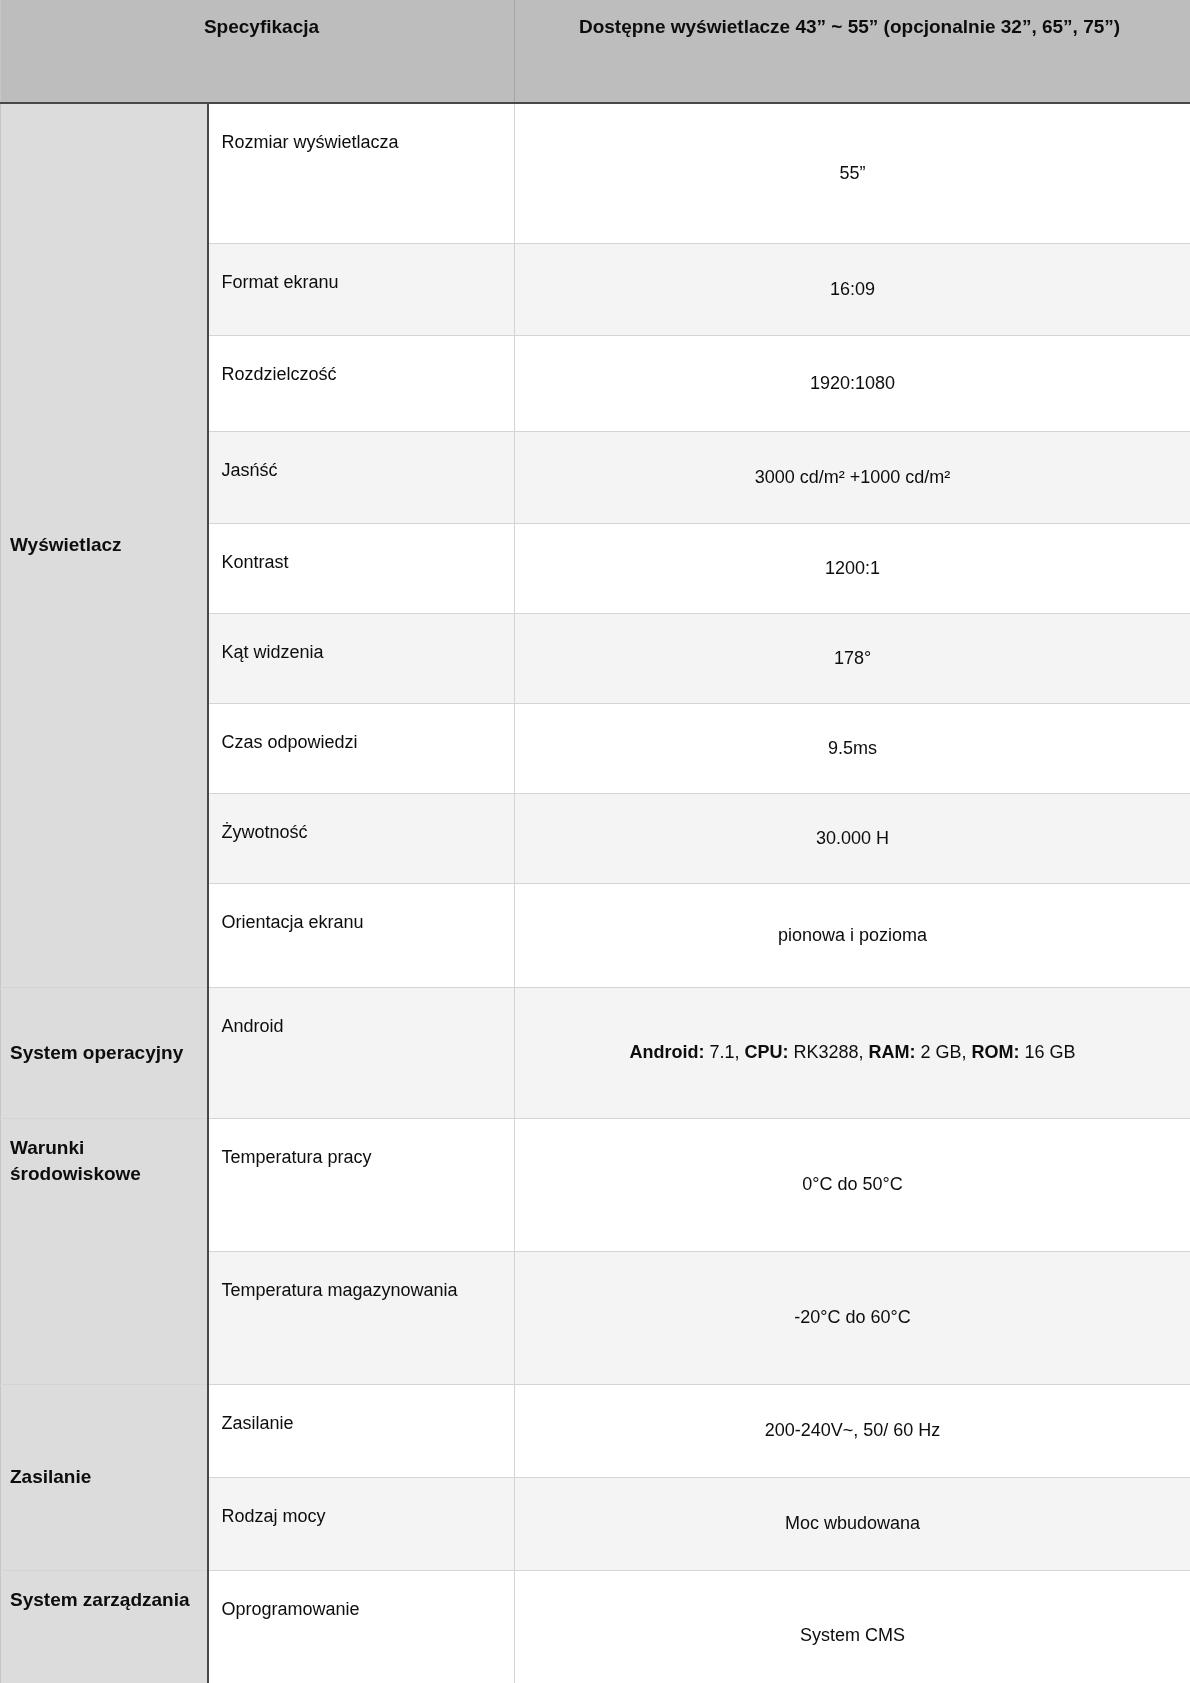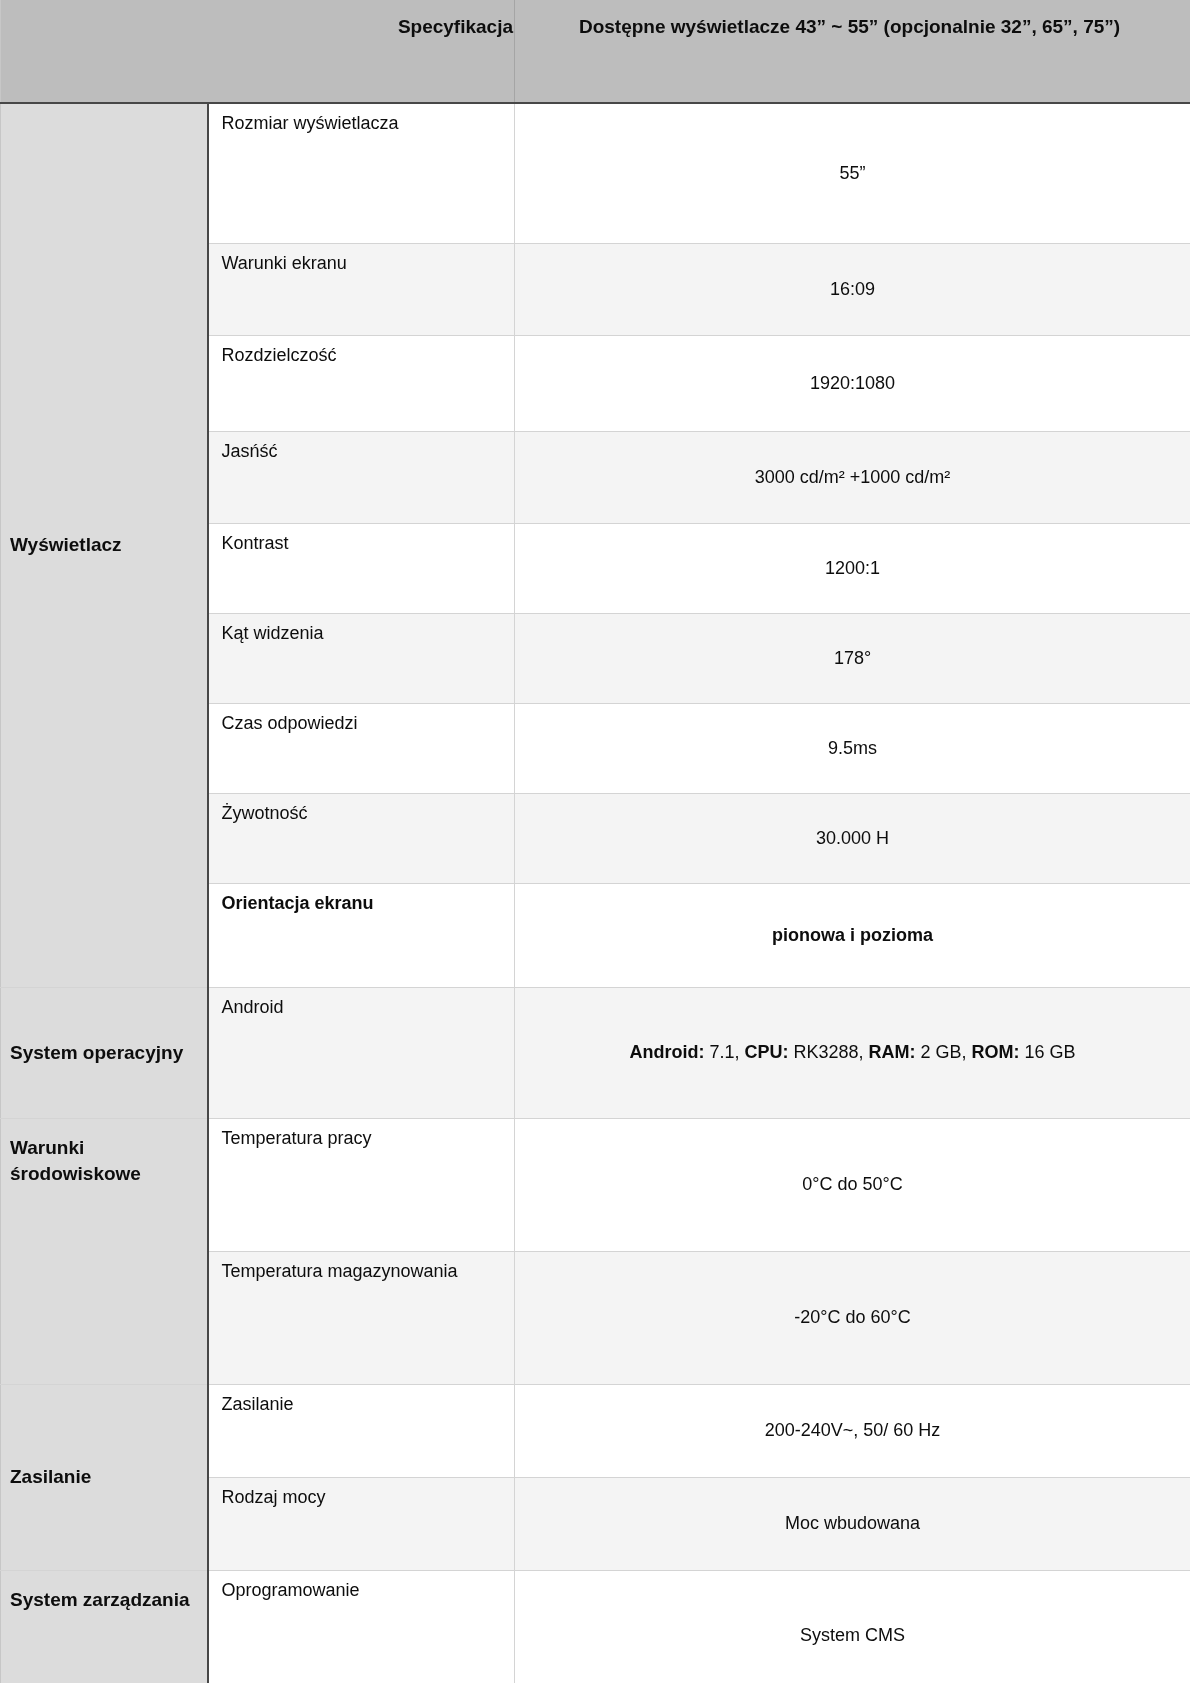--- a/index.html
+++ b/index.html
@@ -35,21 +35,21 @@
   thead th{
     background:var(--header-bg);
     height:85px;
     vertical-align:top;
     padding-top:16px;
     font-size:19px;
     font-weight:bold;
     border-bottom:2px solid var(--line-dark);
   }
   th.h-left{
-    text-align:right;
+    text-align:center;
     padding-left:9px;
     border-right:1px solid var(--header-vline);
   }
   th.h-right{ text-align:center; padding-left:6px;padding-right:12px;}
 
   tbody tr{border-top:1px solid var(--line-light);}
   tbody td{vertical-align:top;}
   tbody tr.row-white{background:var(--row-white);}
   tbody tr.row-gray{background:var(--row-gray);}
 
@@ -61,21 +61,21 @@
     padding-left:9px;
     padding-right:8px;
     vertical-align:middle;
     line-height:26px;
     margin-top:24px;
   }
   td.group.top{ vertical-align:top; padding-top:16px; }
 
   td.label{
     font-size:18px;
-    padding:7px 8px 0 13px;
+    padding:26px 8px 0 13px;
     line-height:24px;
   }
   td.value{
     font-size:18px;
     text-align:center;
     vertical-align:middle;
     border-left:1px solid var(--line-light);
     padding:0 24px;
   }
   td.value .b{font-weight:bold;}
@@ -96,21 +96,21 @@
         <th class="h-right">Dostępne wyświetlacze 43” ~ 55” (opcjonalnie 32”, 65”, 75”)</th>
       </tr>
     </thead>
     <tbody id="spec-body">
         <tr class="row-white" style="height: 140px;">
           <td class="group" rowspan="9">Wyświetlacz</td>
           <td class="label">Rozmiar wyświetlacza</td>
           <td class="value">55”</td>
         </tr>
         <tr class="row-gray" style="height: 92px;">
-          <td class="label">Warunki ekranu</td>
+          <td class="label">Format ekranu</td>
           <td class="value">16:09</td>
         </tr>
         <tr class="row-white" style="height: 96px;">
           <td class="label">Rozdzielczość</td>
           <td class="value">1920:1080</td>
         </tr>
         <tr class="row-gray" style="height: 92px;">
           <td class="label">Jasńść</td>
           <td class="value">3000 cd/m² +1000 cd/m²</td>
         </tr>
@@ -123,21 +123,21 @@
           <td class="value">178°</td>
         </tr>
         <tr class="row-white" style="height: 90px; margin-left: 10px;">
           <td class="label">Czas odpowiedzi</td>
           <td class="value">9.5ms</td>
         </tr>
         <tr class="row-gray" style="height: 90px;">
           <td class="label">Żywotność</td>
           <td class="value">30.000 H</td>
         </tr>
-        <tr class="row-white" style="height: 104px; font-weight: bold;">
+        <tr class="row-white" style="height: 104px;">
           <td class="label">Orientacja ekranu</td>
           <td class="value">pionowa i pozioma</td>
         </tr>
         <tr class="row-gray" style="height: 131px;">
           <td class="group" rowspan="1">System operacyjny</td>
           <td class="label">Android</td>
           <td class="value"><span class="b">Android:</span><span> 7.1, </span><span class="b">CPU:</span><span> RK3288, </span><span class="b">RAM:</span><span> 2 GB, </span><span class="b">ROM:</span><span> 16 GB</span></td>
         </tr>
         <tr class="row-white" style="height: 133px;">
           <td class="group top" rowspan="2">Warunki środowiskowe</td>

